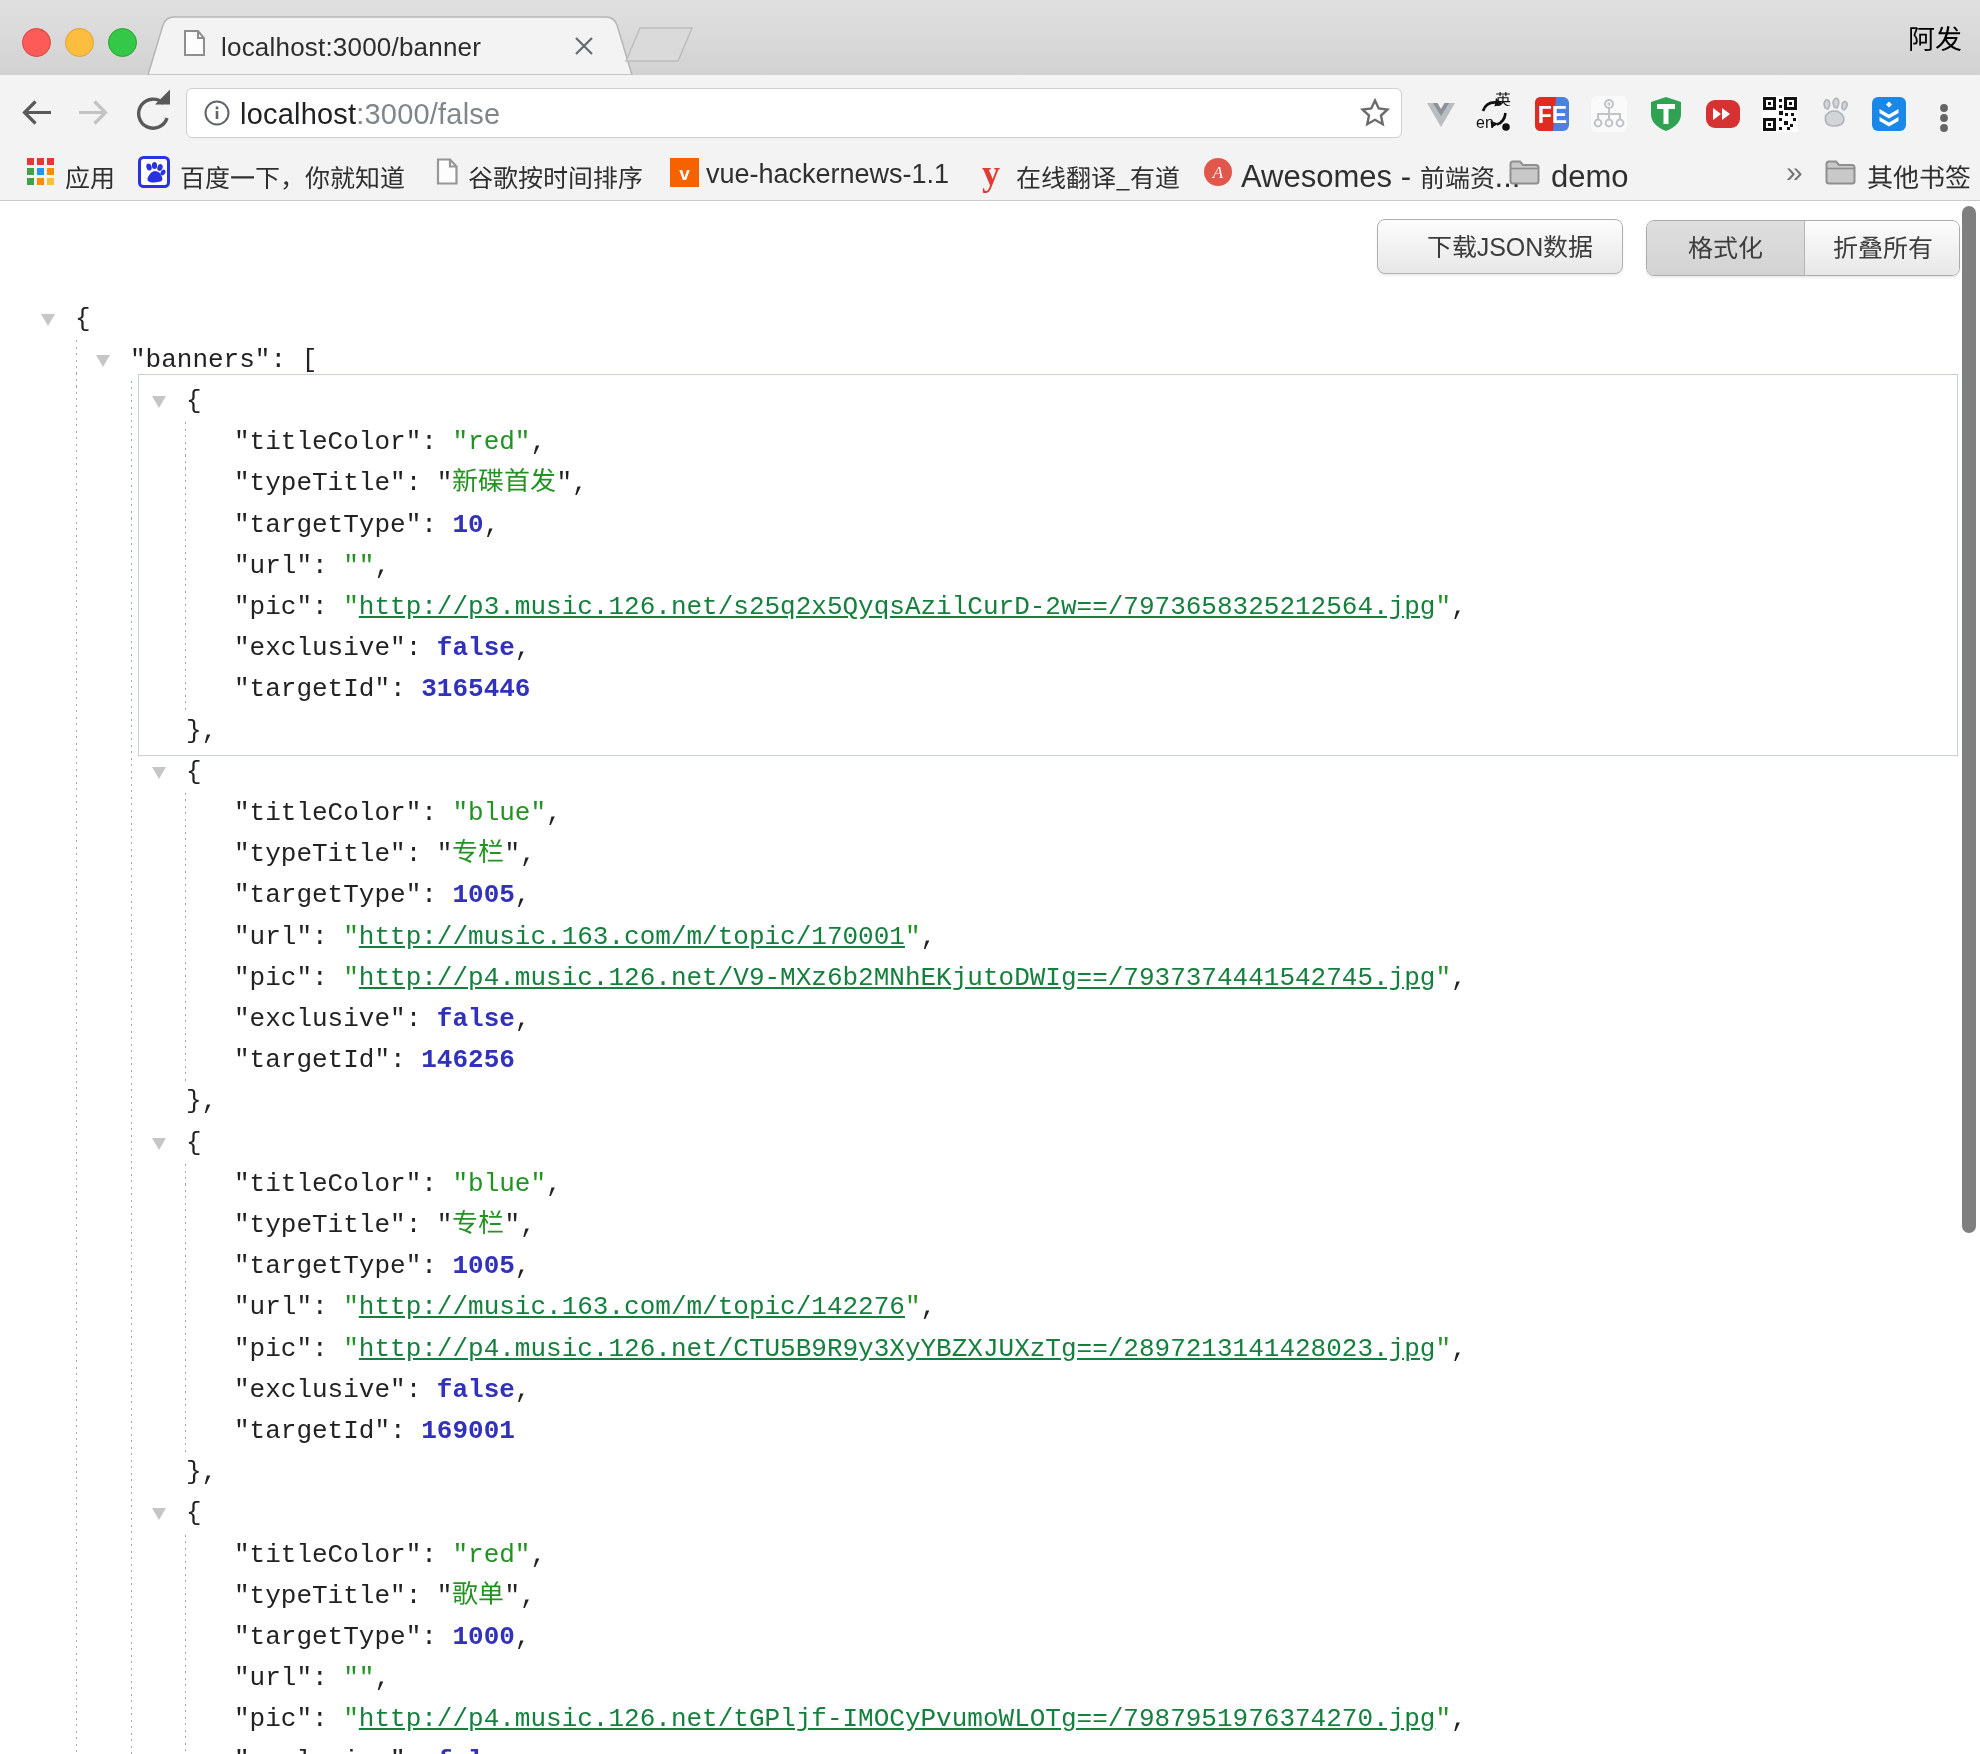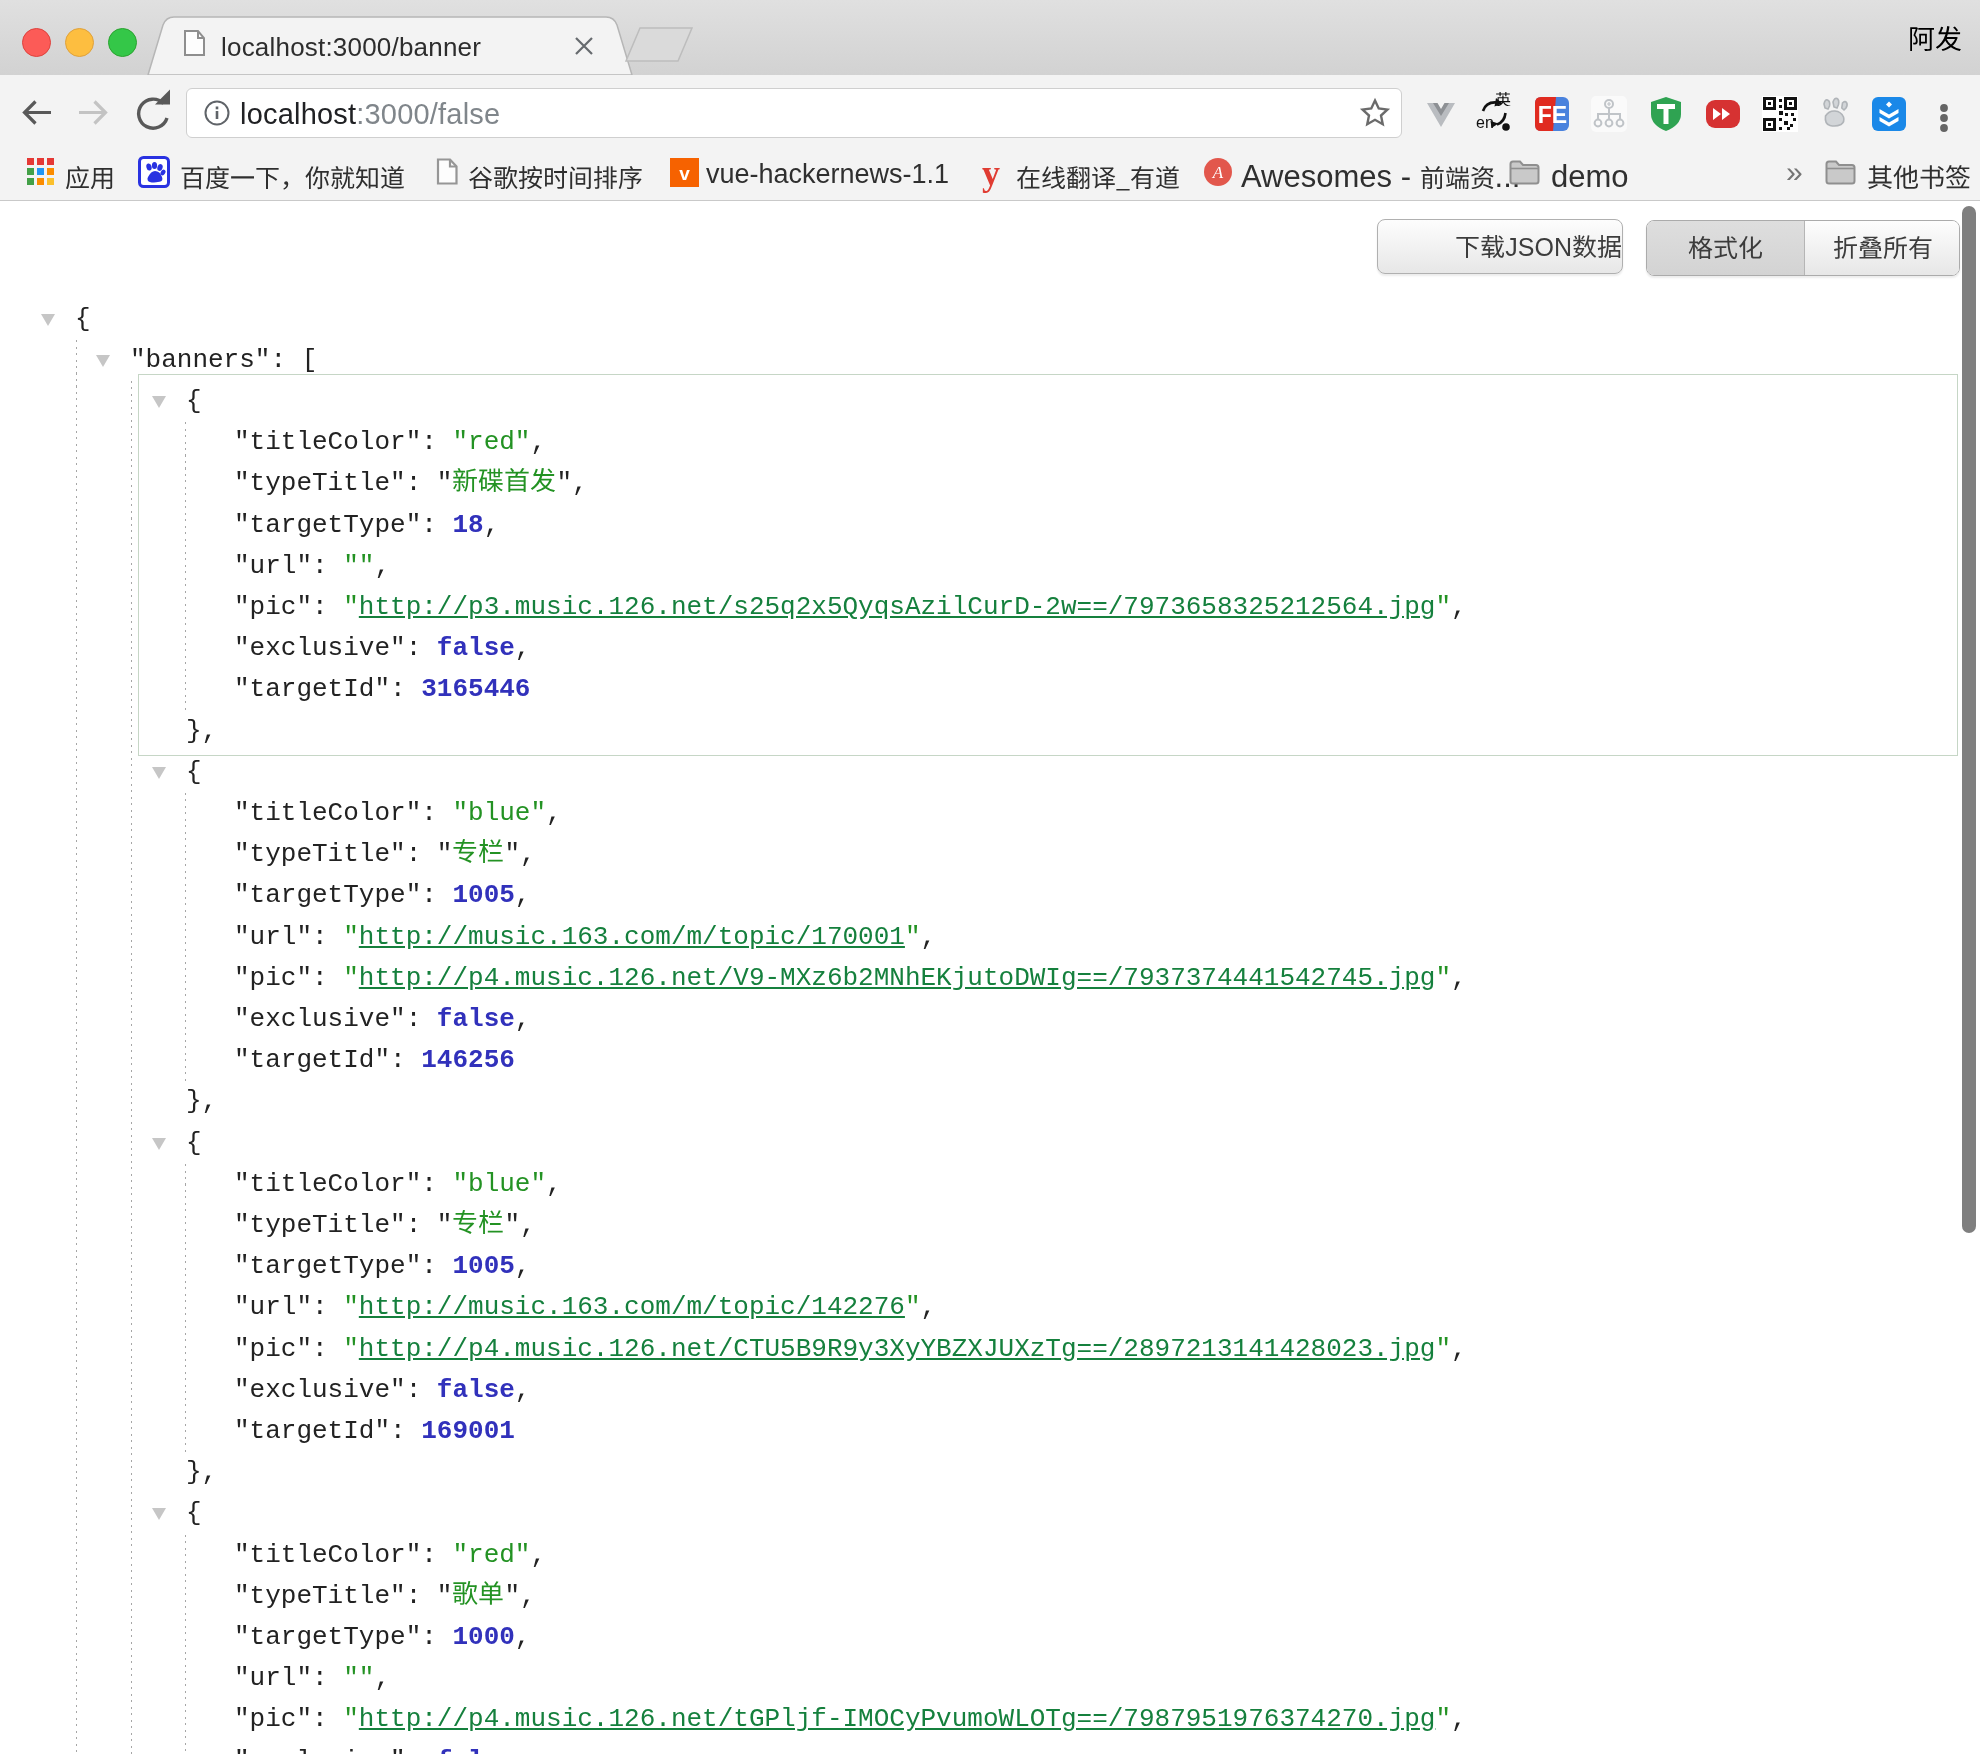--- a/index.html
+++ b/index.html
@@ -16,21 +16,21 @@
 #urltext{position:absolute;left:240px;top:98px;font-size:29px;color:#202124;letter-spacing:0.2px}
 #urltext .gy{color:#80868b}
 
 .bk{position:absolute;top:159px;font-size:31px;color:#2f2f2f;white-space:nowrap}
 
 #btn-dl{position:absolute;left:1377px;top:18px;width:246px;height:55px;border:1px solid #b0b0b0;border-radius:8px;background:linear-gradient(#fdfdfd,#e7e7e7);box-shadow:0 2px 2px rgba(0,0,0,.08)}
 #grp{position:absolute;left:1646px;top:19px;width:314px;height:56px;border:1px solid #ababab;border-radius:8px;overflow:hidden;box-shadow:0 2px 2px rgba(0,0,0,.08)}
 #grp .seg1{position:absolute;left:0;top:0;width:157px;height:54px;background:linear-gradient(#dedede,#d3d3d3)}
 #grp .seg2{position:absolute;left:157px;top:0;width:156px;height:54px;background:linear-gradient(#fdfdfd,#e7e7e7);border-left:1px solid #b5b5b5}
 .bt{display:block;height:100%;line-height:55px;white-space:nowrap;color:#3c3c3c;text-align:center;font-size:25px}
-#btn-dl .bt{text-align:right;padding-left:20px}
+#btn-dl .bt{text-align:center;padding-left:20px}
 
 #sbar{position:absolute;left:1962px;top:5px;width:14px;height:1027px;background:#7f7f7f;border-radius:7px}
 
 #json{position:relative;margin:97.5px 0 0 0;padding-left:75px;width:1962px;font-family:"Liberation Mono",monospace;font-size:26px;line-height:41.2px;color:#222;white-space:nowrap}
 #json ul{list-style:none}
 #json li{position:relative}
 .u1{position:relative;margin-left:1px;padding-left:54px}
 .u2{position:relative;margin-left:1px;padding-left:55px}
 .u3{position:relative;margin-left:-1px;padding-left:49px}
 .u1:before,.u2:before,.u3:before{content:'';position:absolute;left:0;top:0;bottom:0;width:1px;
@@ -267,21 +267,21 @@
     <div id="sbar"></div>
     <div id="json">
       <div class="rl"><i class="t"></i>{</div>
       <ul class="u1">
         <li><i class="t"></i>"banners": [<ul class="u2">
             <li class="hl"><i class="t"></i>{<ul class="u3">
                 <li>"titleColor": <span class="s">"red"</span>,</li>
                 <li>"typeTitle": "<svg class="cj " style="vertical-align:-2.2px" width="104.0" height="24.1" viewBox="0 -844 4000 927">
                     <path fill="#239223" d="M586 -502H958V-432H586ZM61 -735H503V-672H61ZM50 -339H507V-273H50ZM46 -507H519V-443H46ZM775 -473H848V75H775ZM126 -651 187 -665Q203 -633 214 -593Q226 -553 230 -525L165 -507Q162 -536 152 -576Q141 -617 126 -651ZM377 -667 447 -652Q431 -607 413 -560Q395 -514 379 -481L318 -495Q328 -519 339 -549Q350 -579 360 -610Q371 -642 377 -667ZM866 -822 927 -767Q879 -749 820 -734Q761 -719 698 -707Q635 -695 577 -687Q574 -699 567 -716Q560 -732 553 -744Q609 -753 668 -766Q726 -778 778 -792Q830 -807 866 -822ZM214 -827 282 -844Q300 -814 318 -777Q335 -740 343 -714L273 -693Q266 -720 249 -758Q232 -796 214 -827ZM251 -468H320V-17Q320 9 314 24Q307 38 290 47Q273 55 247 57Q221 59 184 59Q183 45 176 27Q170 9 162 -5Q188 -4 210 -4Q231 -4 239 -5Q251 -5 251 -18ZM553 -744H623V-400Q623 -346 620 -284Q616 -222 605 -159Q594 -96 574 -37Q553 22 518 71Q513 63 502 54Q491 46 480 38Q469 29 460 25Q503 -35 522 -108Q542 -182 548 -258Q553 -334 553 -400ZM360 -213 411 -240Q436 -203 460 -158Q484 -114 495 -83L442 -51Q430 -84 406 -130Q383 -176 360 -213ZM135 -235 196 -220Q179 -168 152 -117Q124 -66 94 -30Q85 -38 69 -50Q53 -61 41 -68Q71 -101 96 -145Q120 -189 135 -235Z M1051 -787H1358V-718H1051ZM1141 -479H1340V-46H1141V-113H1275V-411H1141ZM1179 -753 1249 -738Q1231 -644 1206 -554Q1180 -464 1145 -386Q1110 -307 1063 -247Q1061 -257 1055 -272Q1049 -287 1042 -303Q1035 -319 1029 -328Q1087 -405 1123 -516Q1159 -628 1179 -753ZM1114 -479H1178V34H1114ZM1609 -365H1680V79H1609ZM1367 -264H1948V-200H1367ZM1360 -693H1943V-632H1360ZM1602 -828H1664V-540H1778V-822H1842V-485H1602ZM1589 -230 1642 -210Q1614 -155 1571 -103Q1528 -51 1478 -8Q1428 35 1377 62Q1371 53 1362 42Q1354 32 1346 22Q1337 12 1328 6Q1379 -17 1428 -54Q1478 -91 1520 -137Q1562 -183 1589 -230ZM1697 -227Q1724 -183 1765 -140Q1806 -96 1854 -60Q1903 -25 1952 -3Q1939 6 1925 22Q1911 39 1902 53Q1855 27 1807 -14Q1759 -56 1718 -106Q1676 -157 1648 -208ZM1437 -812H1503V-413H1913V-352H1437Z M2227 -373H2776V-312H2227ZM2227 -210H2776V-150H2227ZM2227 -44H2779V23H2227ZM2054 -702H2949V-632H2054ZM2168 -539H2833V80H2755V-472H2243V80H2168ZM2463 -666 2555 -659Q2541 -615 2524 -570Q2508 -526 2494 -494L2422 -505Q2430 -528 2438 -556Q2446 -585 2452 -614Q2459 -643 2463 -666ZM2702 -842 2785 -820Q2757 -780 2726 -740Q2695 -700 2669 -671L2604 -693Q2621 -714 2639 -740Q2657 -766 2674 -792Q2690 -819 2702 -842ZM2228 -815 2294 -844Q2322 -817 2348 -784Q2375 -750 2389 -725L2320 -689Q2307 -715 2280 -750Q2254 -786 2228 -815Z M3407 -405Q3474 -241 3616 -132Q3757 -24 3964 16Q3957 24 3948 36Q3938 47 3930 60Q3922 72 3917 83Q3776 51 3665 -12Q3554 -75 3474 -169Q3394 -263 3343 -385ZM3764 -433H3779L3793 -437L3844 -413Q3811 -308 3754 -227Q3697 -146 3622 -86Q3548 -26 3461 15Q3374 56 3280 82Q3274 68 3262 48Q3251 29 3240 18Q3328 -3 3410 -40Q3492 -78 3562 -132Q3631 -187 3683 -258Q3735 -330 3764 -420ZM3385 -433H3776V-361H3363ZM3453 -844 3537 -830Q3517 -688 3484 -564Q3451 -441 3398 -337Q3345 -233 3268 -148Q3192 -64 3086 1Q3081 -7 3071 -18Q3061 -30 3050 -40Q3040 -51 3030 -57Q3163 -138 3248 -254Q3334 -369 3383 -518Q3432 -666 3453 -844ZM3673 -790 3731 -826Q3753 -804 3778 -778Q3802 -751 3824 -726Q3846 -701 3860 -683L3801 -642Q3787 -661 3765 -687Q3743 -713 3719 -740Q3695 -767 3673 -790ZM3144 -523Q3142 -532 3138 -545Q3133 -558 3128 -572Q3124 -585 3119 -594Q3130 -597 3138 -607Q3147 -617 3156 -634Q3162 -644 3174 -672Q3187 -699 3201 -736Q3215 -774 3223 -812L3303 -797Q3291 -755 3274 -712Q3258 -670 3240 -633Q3222 -596 3205 -568V-566Q3205 -566 3196 -562Q3187 -558 3174 -552Q3162 -545 3153 -538Q3144 -530 3144 -523ZM3144 -523V-582L3195 -612H3931L3930 -540H3251Q3203 -540 3178 -536Q3152 -531 3144 -523Z"></path>
                   </svg>",</li>
-                <li>"targetType": <b>18</b>,</li>
+                <li>"targetType": <b>10</b>,</li>
                 <li>"url": <span class="s">""</span>,</li>
                 <li>"pic": <span class="s">"</span><span class="a">http://p3.music.126.net/s25q2x5QyqsAzilCurD-2w==/7973658325212564.jpg</span><span class="s">"</span>,</li>
                 <li>"exclusive": <b>false</b>,</li>
                 <li>"targetId": <b>3165446</b></li>
               </ul>},</li>
             <li><i class="t"></i>{<ul class="u3">
                 <li>"titleColor": <span class="s">"blue"</span>,</li>
                 <li>"typeTitle": "<svg class="cj " style="vertical-align:-2.1px" width="52.0" height="24.0" viewBox="0 -842 2000 923">
                     <path fill="#239223" d="M56 -538H929V-465H56ZM137 -728H857V-657H137ZM305 -353H794V-283H305ZM771 -353H786L799 -358L856 -324Q815 -281 764 -230Q712 -179 658 -126Q603 -72 552 -24L486 -64Q536 -110 590 -162Q644 -215 692 -263Q740 -311 771 -344ZM257 -106 300 -161Q355 -145 418 -124Q481 -103 543 -79Q605 -55 660 -30Q714 -6 753 17L708 81Q671 58 618 33Q565 8 504 -18Q442 -43 378 -66Q315 -89 257 -106ZM425 -842 502 -832Q483 -765 460 -690Q437 -616 413 -542Q389 -467 366 -400Q344 -334 325 -283H246Q267 -337 290 -406Q314 -474 338 -550Q363 -626 386 -701Q408 -776 425 -842Z M1066 -647H1382V-577H1066ZM1196 -840H1267V79H1196ZM1198 -602 1243 -586Q1232 -524 1214 -460Q1195 -395 1173 -332Q1151 -270 1126 -216Q1100 -162 1073 -124Q1070 -135 1063 -148Q1056 -162 1048 -175Q1040 -188 1033 -197Q1059 -230 1084 -277Q1108 -324 1130 -379Q1153 -434 1170 -492Q1187 -549 1198 -602ZM1264 -552Q1273 -541 1292 -514Q1311 -487 1332 -455Q1354 -423 1372 -396Q1390 -368 1397 -357L1347 -297Q1338 -317 1322 -348Q1306 -378 1288 -412Q1269 -445 1252 -474Q1234 -504 1223 -520ZM1474 -797 1534 -825Q1563 -786 1590 -738Q1617 -691 1630 -657L1566 -625Q1554 -659 1528 -708Q1502 -757 1474 -797ZM1802 -833 1876 -810Q1857 -772 1836 -730Q1815 -689 1793 -651Q1771 -613 1751 -584L1690 -606Q1710 -636 1730 -676Q1751 -716 1770 -758Q1789 -799 1802 -833ZM1460 -339H1872V-267H1460ZM1377 -46H1950V26H1377ZM1419 -614H1918V-543H1419Z"></path>
                   </svg>",</li>

